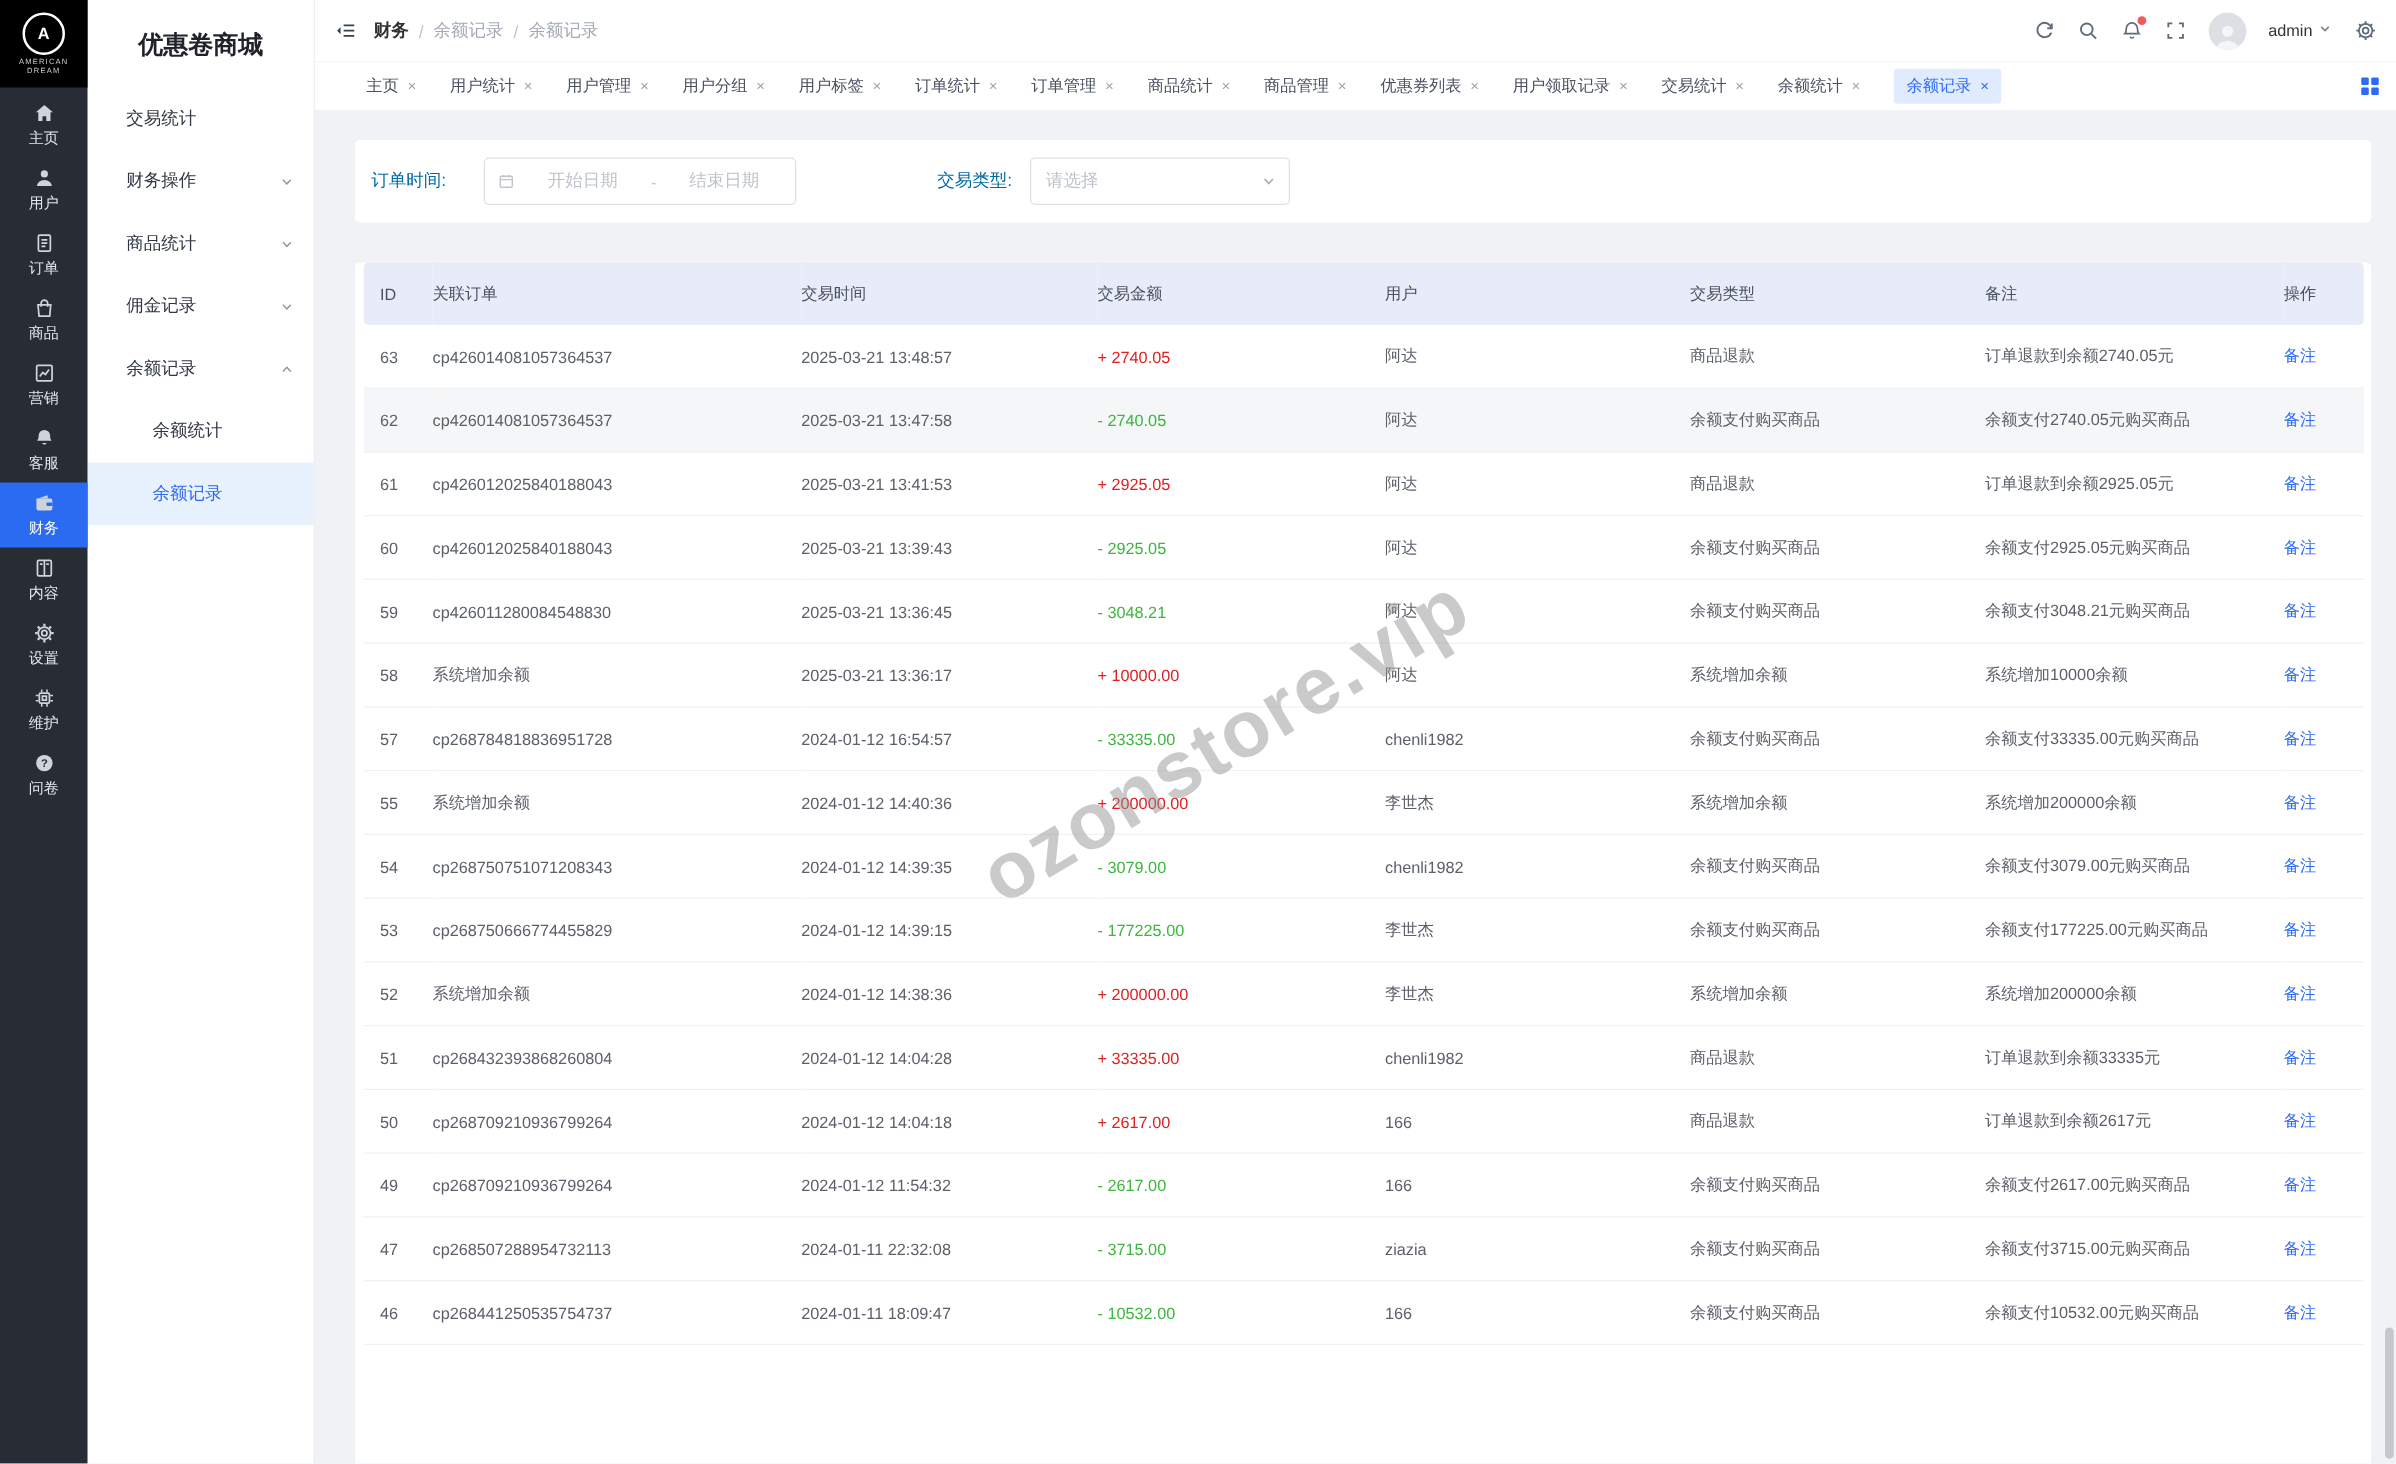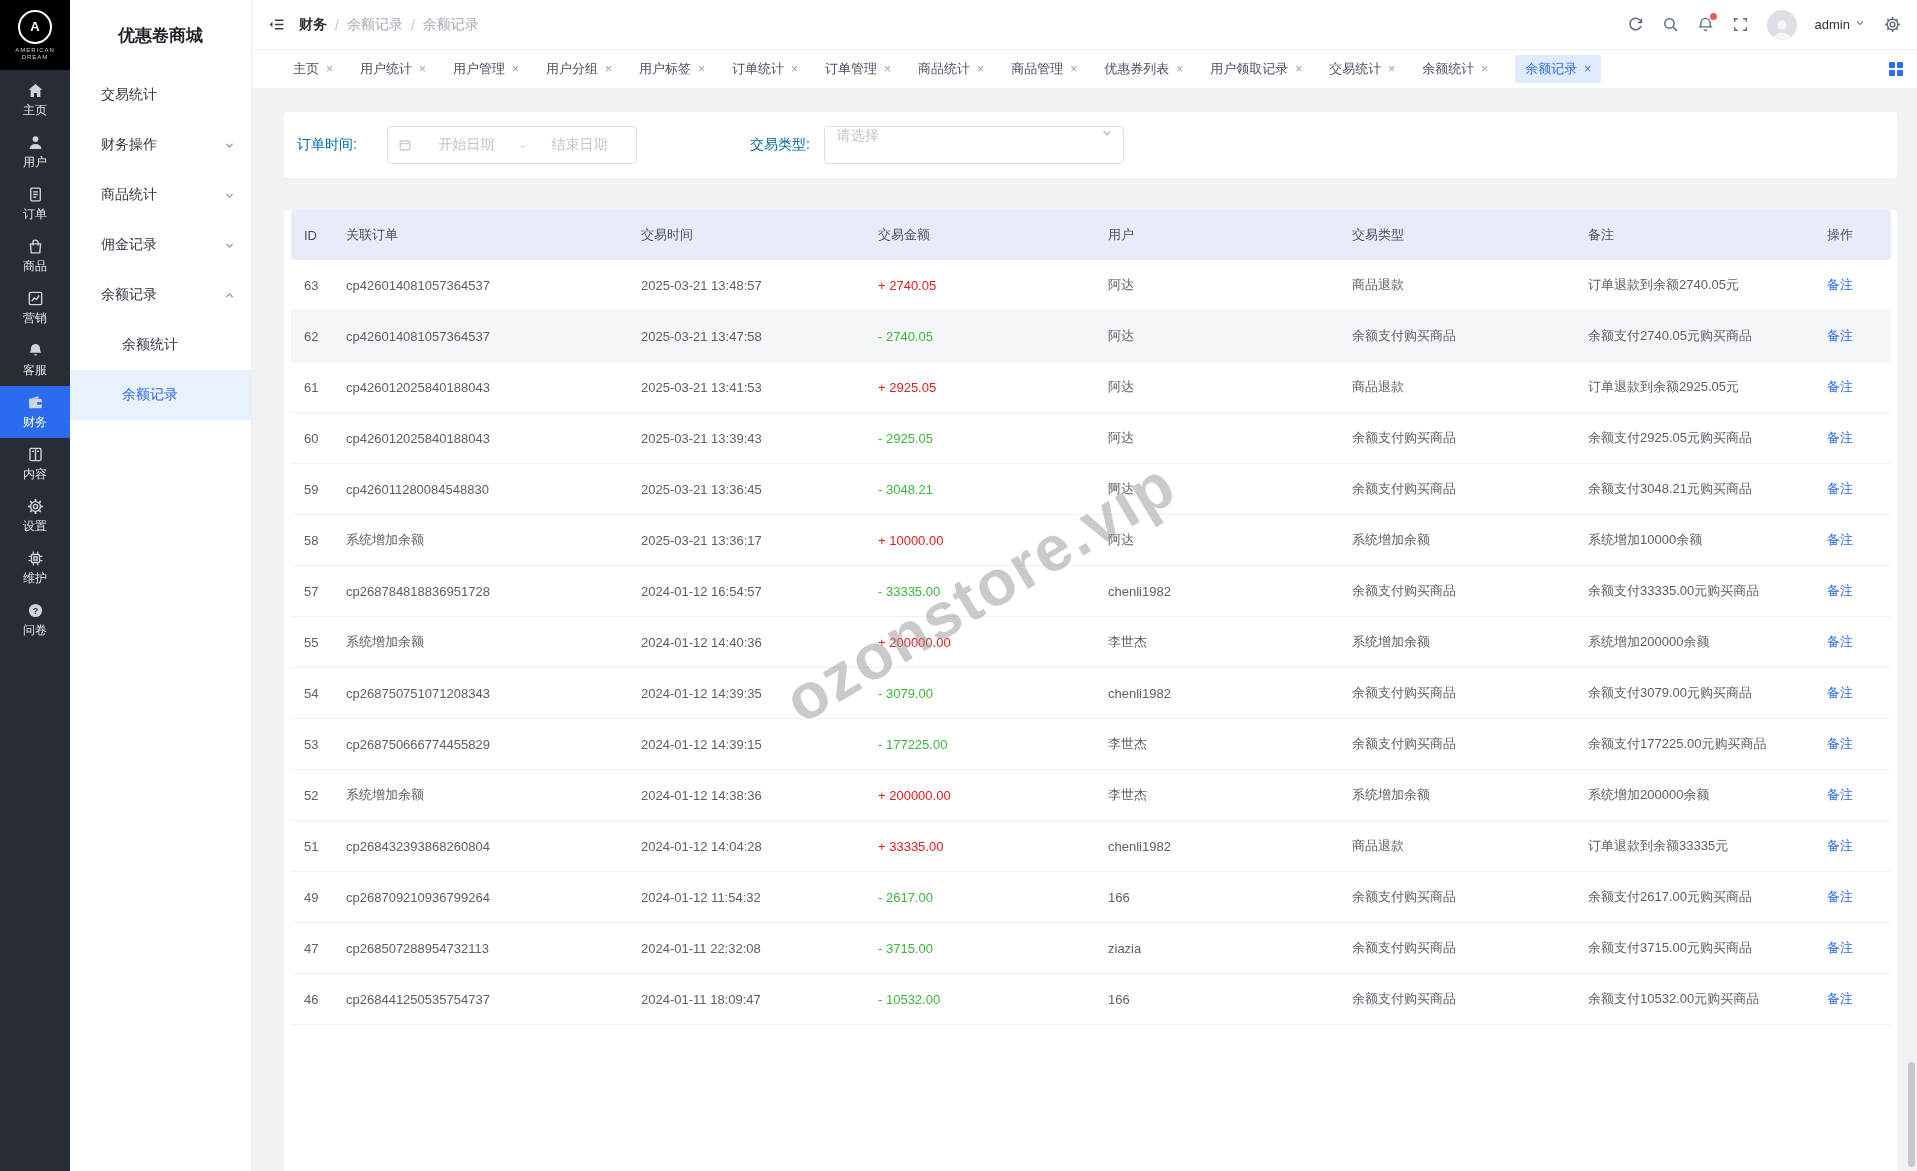--- a/index.html
+++ b/index.html
@@ -14,21 +14,21 @@
   .rail-items{display:flex;flex-direction:column;margin-top:4px;}
   .rail-item{display:flex;flex-direction:column;align-items:center;justify-content:center;padding:8px 0 7px;cursor:pointer;}
   .rail-item .ricon{width:17px;height:17px;display:block;}
   .rail-item .ricon svg{width:17px;height:17px;display:block;}
   .rail-item .rlabel{font-size:12px;margin-top:3px;color:#e3e6ec;}
   .rail-item.active{background:#2b6bf2;}
   .rail-item.active .rlabel{color:#fff;}
 
   
   .subnav{width:181px;min-width:181px;background:#fff;border-right:1px solid #ededf0;z-index:4;display:flex;flex-direction:column;}
-  .app-title{height:70px;display:flex;align-items:center;justify-content:center;font-size:17px;font-weight:700;color:#1f2329;}
+  .app-title{height:70px;display:flex;align-items:center;justify-content:center;font-size:20px;font-weight:700;color:#1f2329;}
   .menu-item{height:50px;display:flex;align-items:center;padding:0 16px 0 31px;font-size:14px;color:#2f3542;cursor:pointer;position:relative;}
   .menu-item .chev{margin-left:auto;color:#909399;display:flex;}
   .menu-sub{height:50px;display:flex;align-items:center;padding-left:52px;font-size:14px;color:#2f3542;cursor:pointer;}
   .menu-sub.active{background:#e8f1fe;color:#2d6af5;}
 
   
   .main{flex:1;display:flex;flex-direction:column;min-width:0;}
   .topbar{height:49px;background:#fff;display:flex;align-items:center;padding:0 16px;border-bottom:1px solid #f2f3f5;}
   .fold{margin-right:14px;color:#35404e;display:flex;cursor:pointer;}
   .crumb{font-size:14px;display:flex;align-items:center;gap:8px;}
@@ -56,21 +56,21 @@
   
   .content{flex:1;padding:24px 20px 0 32px;overflow:hidden;position:relative;}
   .filter-card{background:#fff;border-radius:4px;height:66px;display:flex;align-items:center;padding-left:13px;}
   .f-label{font-size:14px;color:#0369a1;}
   .date-input{margin-left:30px;width:250px;height:38px;border:1px solid #dcdfe6;border-radius:4px;background:#fff;display:flex;align-items:center;padding:0 10px;box-sizing:border-box;gap:8px;cursor:text;}
   .date-input svg{width:14px;height:14px;color:#c0c4cc;flex:none;}
   .ph{font-size:14px;color:#bfc4cc;}
   .date-input .ph{flex:1;text-align:center;}
   .date-sep{color:#bfc4cc;font-size:13px;}
   .sel-label{margin-left:113px;}
-  .select{margin-left:14px;width:300px;height:38px;border:1px solid #dcdfe6;border-radius:4px;display:flex;align-items:flex-start;padding:0 10px 0 12px;box-sizing:border-box;cursor:pointer;}
+  .select{margin-left:14px;width:208px;height:38px;border:1px solid #dcdfe6;border-radius:4px;display:flex;align-items:center;padding:0 10px 0 12px;box-sizing:border-box;cursor:pointer;}
   .select .ph{flex:1;text-align:left;}
   .select svg{width:12px;height:12px;color:#a8abb2;}
 
   .table-card{margin-top:32px;background:#fff;border-radius:4px;padding:0 7px;height:990px;}
   table{border-collapse:collapse;table-layout:fixed;width:1600px;font-size:13px;}
   col.c-id{width:55px;}col.c-order{width:295px;}col.c-time{width:237px;}col.c-amt{width:230px;}
   col.c-user{width:244px;}col.c-type{width:236px;}col.c-remark{width:239px;}col.c-op{width:64px;}
   thead th{background:#e8ecf9;height:50px;text-align:left;font-weight:400;color:#485063;padding:0;}
   thead th:first-child{padding-left:13px;border-radius:4px 0 0 4px;}
   thead th:last-child{border-radius:0 4px 4px 0;}
@@ -579,20 +579,30 @@
                 <td>51</td>
                 <td>cp268432393868260804</td>
                 <td>2024-01-12 14:04:28</td>
                 <td class="amt pos">+ 33335.00</td>
                 <td>chenli1982</td>
                 <td>商品退款</td>
                 <td>订单退款到余额33335元</td>
                 <td><span class="oplink">备注</span></td>
               </tr>
               <tr>
+                <td>50</td>
+                <td>cp268709210936799264</td>
+                <td>2024-01-12 14:04:18</td>
+                <td class="amt pos">+ 2617.00</td>
+                <td>166</td>
+                <td>商品退款</td>
+                <td>订单退款到余额2617元</td>
+                <td><span class="oplink">备注</span></td>
+              </tr>
+              <tr>
                 <td>49</td>
                 <td>cp268709210936799264</td>
                 <td>2024-01-12 11:54:32</td>
                 <td class="amt neg">- 2617.00</td>
                 <td>166</td>
                 <td>余额支付购买商品</td>
                 <td>余额支付2617.00元购买商品</td>
                 <td><span class="oplink">备注</span></td>
               </tr>
               <tr>

